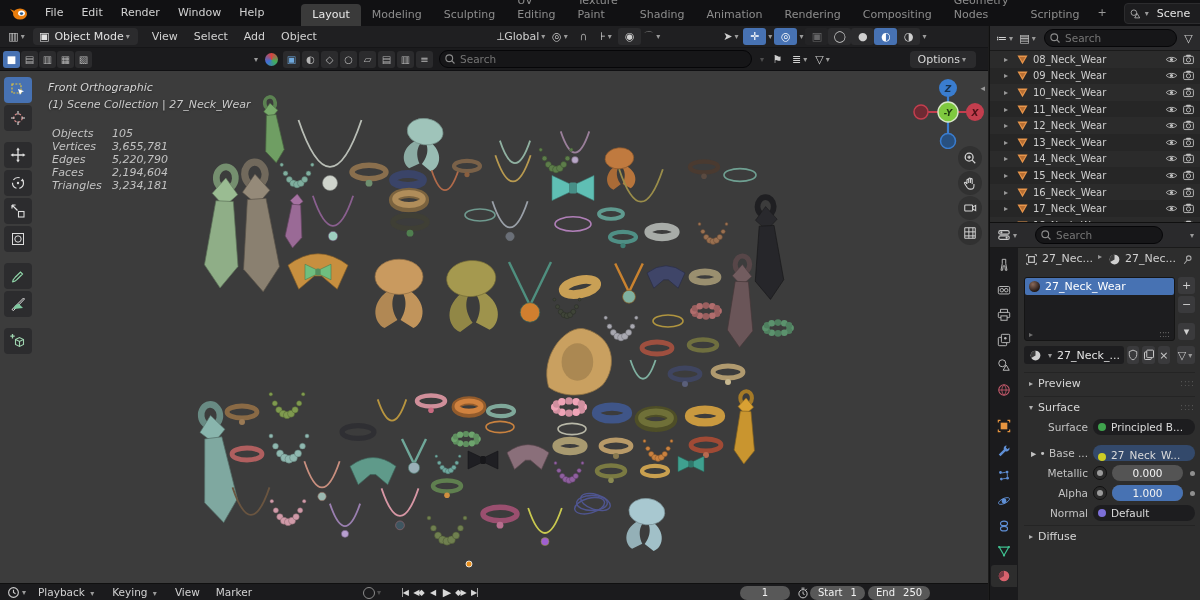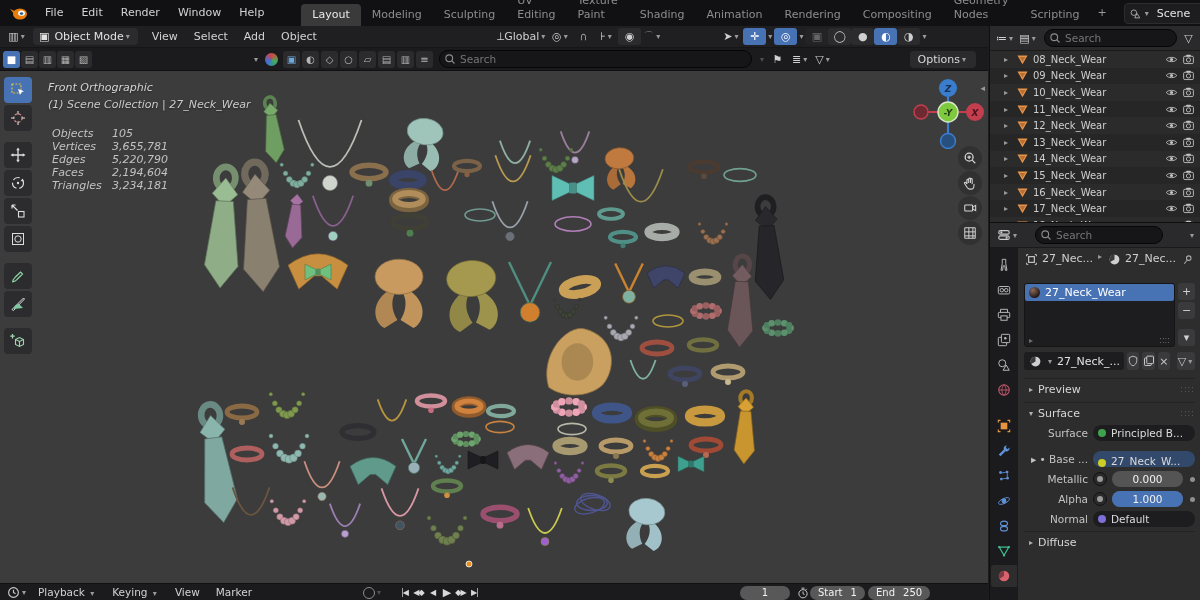--- a/index.html
+++ b/index.html
@@ -69,21 +69,21 @@
   
   .props{left:989px;top:222px;width:211px;height:378px;background:#2d2d2d;border-left:1px solid #101010;border-top:1px solid #101010;}
   .phead{height:24px;background:#2a2a2c;display:flex;align-items:center;padding:0 5px;border-bottom:1px solid #1a1a1a;}
   .ptabs{position:absolute;left:0;top:25px;width:28px;height:353px;background:#1b1b1d;display:flex;flex-direction:column;align-items:center;padding-top:6px;gap:3px;}
   .ptab{width:26px;height:22px;display:flex;align-items:center;justify-content:center;border-radius:3px 0 0 3px;}
   .ptab svg{width:14px;height:14px;}
   .ptab.active{background:#2d2d2d;}
   .ptab.gap{height:8px;}
   .pbody{position:absolute;left:28px;top:25px;right:0;bottom:0;padding:4px 6px 0 6px;overflow:hidden;}
   .crumb{display:flex;align-items:flex-start;gap:3px;height:22px;color:#d0d0d0;}
-  .slotwrap{display:flex;gap:3px;margin-top:9px;}
+  .slotwrap{display:flex;gap:3px;margin-top:3px;}
   .slotlist{flex:1;background:#1d1d1f;border:1px solid #151515;border-radius:3px;height:62px;position:relative;}
   .slot{height:17px;display:flex;align-items:center;gap:5px;padding:0 4px;border-radius:2px;}
   .slot.sel{background:#4772b3;color:#fff;}
   .matball{width:11px;height:11px;border-radius:50%;background:radial-gradient(circle at 35% 30%,#8a6a5a,#241a16 70%);}
   .slotfoot{position:absolute;bottom:1px;left:4px;right:4px;display:flex;justify-content:space-between;color:#6f6f6f;font-size:8px;}
   .slotbtns{display:flex;flex-direction:column;gap:2px;}
   .sbtn{width:17px;height:17px;background:#3a3a3c;border-radius:3px;display:flex;align-items:center;justify-content:center;color:#d0d0d0;}
   .matrow{display:flex;align-items:center;gap:3px;margin-top:5px;}
   .matfield{display:flex;align-items:center;background:#1d1d1f;border-radius:3px;height:18px;padding:0 4px;gap:3px;flex:1;color:#e2e2e2;}
   .mbtn{width:18px;height:18px;background:#3a3a3c;border-radius:3px;display:flex;align-items:center;justify-content:center;}

